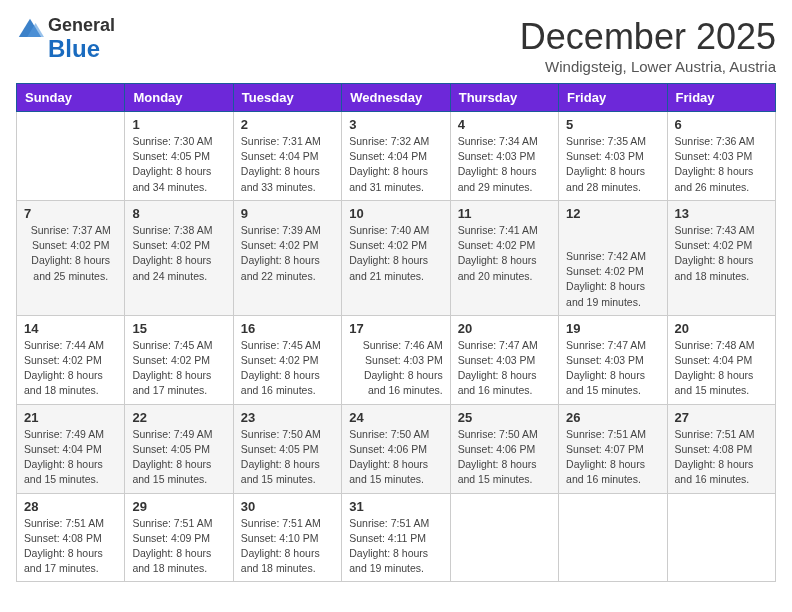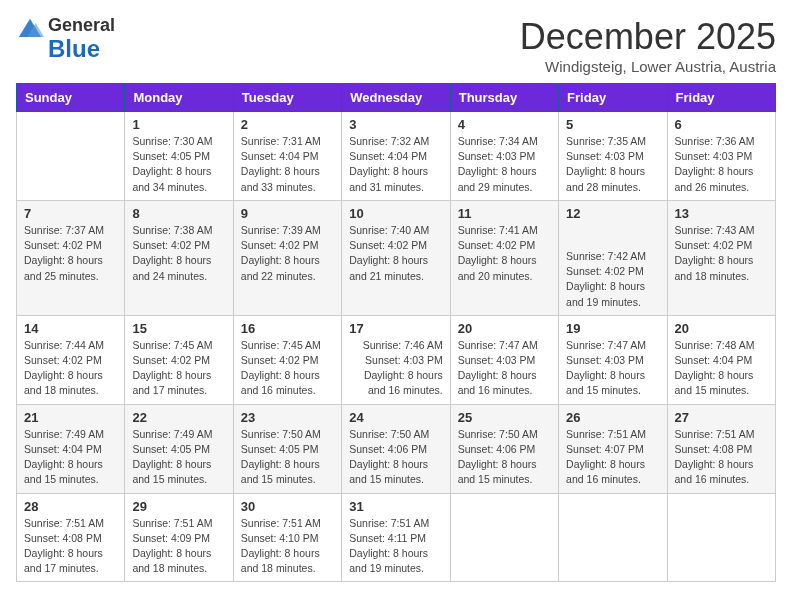--- a/index.html
+++ b/index.html
@@ -166,21 +166,21 @@
           <div class="day-num">6</div>
           <div class="day-info" style="white-space: pre-line;">Sunrise: 7:36 AM
 Sunset: 4:03 PM
 Daylight: 8 hours
 and 26 minutes.</div>
         </td>
       </tr>
       <tr>
         <td>
           <div class="day-num">7</div>
-          <div class="day-info" style="white-space: pre-line;">Sunrise: 7:37 AM
+          <div class="day-info" style="white-space: pre-line; text-align: center;">Sunrise: 7:37 AM
 Sunset: 4:02 PM
 Daylight: 8 hours
 and 25 minutes.</div>
         </td>
         <td>
           <div class="day-num">8</div>
           <div class="day-info" style="white-space: pre-line;">Sunrise: 7:38 AM
 Sunset: 4:02 PM
 Daylight: 8 hours
 and 24 minutes.</div>

